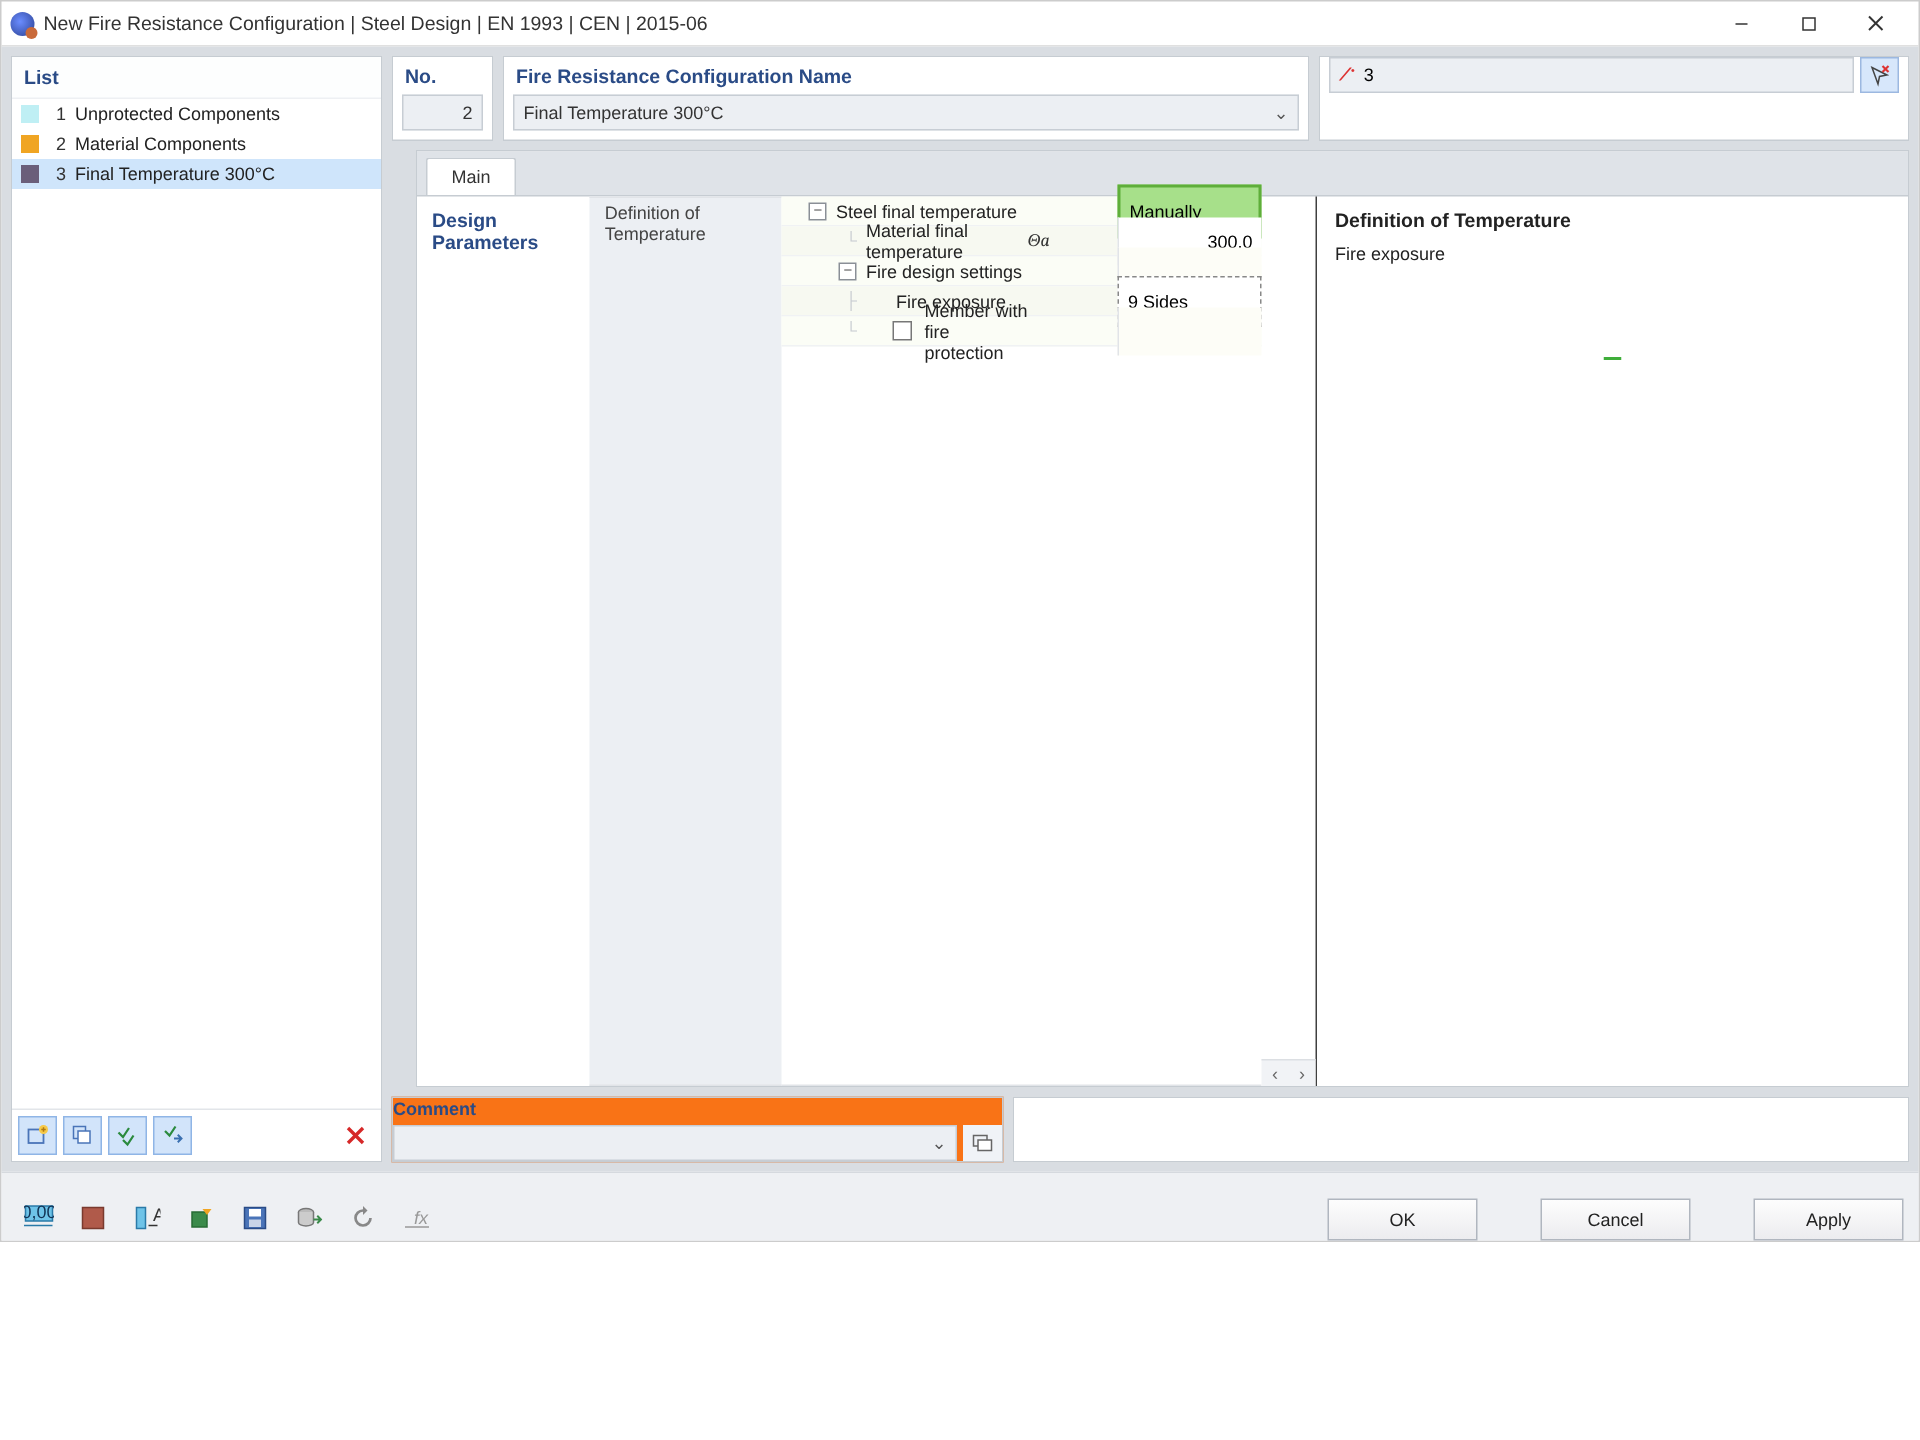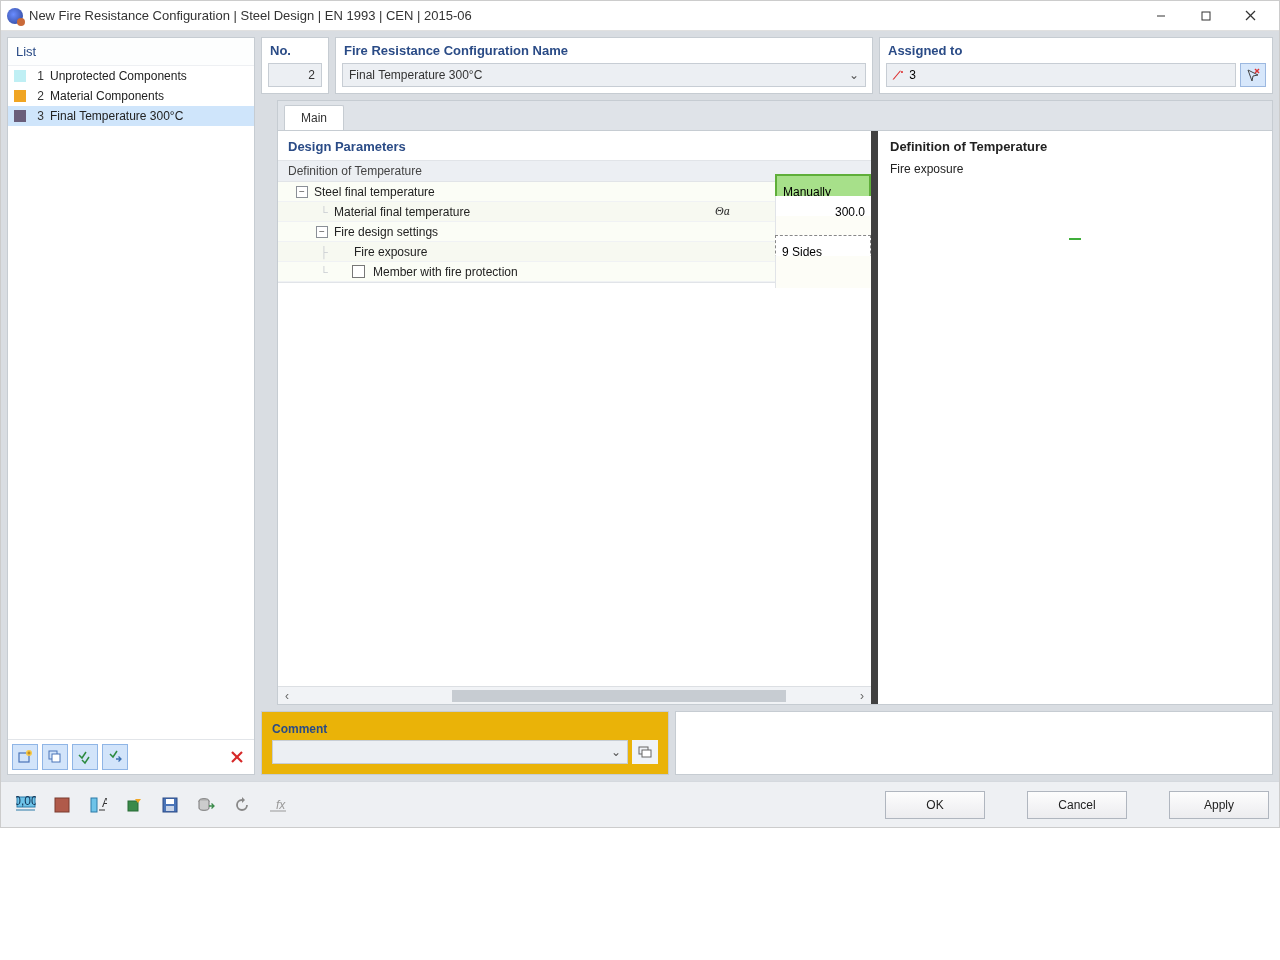--- a/index.html
+++ b/index.html
@@ -9,21 +9,21 @@
 .titlebar { height: 30px; display: flex; align-items: center; padding: 0 6px; border-bottom: 1px solid #e0e0e0; }
 .titlebar .app-icon { width: 16px; height: 16px; margin-right: 6px; background: radial-gradient(circle at 40% 40%, #6a8cff, #2a4090); border-radius: 50%; position: relative; }
 .titlebar .app-icon::after { content:''; position:absolute; right:-2px; bottom:-2px; width:8px; height:8px; background:#c96a3a; border-radius:50%; }
 .titlebar .title { flex: 1; color: #333; font-size: 13px; }
 .titlebar .winbtns { display: flex; }
 .winbtn { width: 45px; height: 28px; display: flex; align-items: center; justify-content: center; color: #333; }
 
 .work { flex: 1; display: flex; background: #d9dde2; padding: 6px; gap: 6px; overflow: hidden; }
 
 .sidebar { width: 248px; background: #fff; border: 1px solid #c6ccd2; display: flex; flex-direction: column; }
-.sidebar-head { color: #2a4b86; font-weight: 400; padding: 6px 8px; background: #fdfefe; border-bottom: 1px solid #eef0f3; font-size: 13px; }
+.sidebar-head { color: #2a4b86; font-weight: 700; padding: 6px 8px; background: #fdfefe; border-bottom: 1px solid #eef0f3; font-size: 13px; }
 .list-items { flex: 1; overflow: auto; }
 .list-row { display: flex; align-items: center; gap: 6px; padding: 3px 6px; }
 .list-row.selected { background: #cfe5fb; }
 .swatch { width: 12px; height: 12px; }
 .list-row .num { width: 12px; text-align: right; color: #333; }
 .list-row .lbl { color: #222; }
 .sidebar-toolbar { display: flex; gap: 4px; padding: 4px; border-top: 1px solid #e2e5e9; align-items: center; }
 .tbtn { width: 26px; height: 26px; display: flex; align-items: center; justify-content: center; border: 1px solid transparent; background: #f0f3f7; }
 .tbtn.active { background: #d2e4fa; border-color: #8fb5e6; }
 .sidebar-toolbar .spacer { flex: 1; }
@@ -41,21 +41,21 @@
 .assign-row { display: flex; gap: 4px; margin: 0 6px 6px; }
 .assign-field { flex: 1; height: 24px; border: 1px solid #c7cdd4; background: #eceff3; display: flex; align-items: center; padding: 0 6px; gap: 6px; }
 .assign-field .glyph { color: #d33; font-weight: bold; font-size: 11px; }
 .assign-btn { width: 26px; height: 24px; border: 1px solid #9cb8e0; background: #d7e7fb; display: flex; align-items: center; justify-content: center; position: relative; }
 .assign-btn svg { width: 16px; height: 16px; }
 
 .mid { flex: 1; display: flex; flex-direction: column; background: #fff; border: 1px solid #c6ccd2; min-height: 0; margin-left: 16px; }
 .tabs { display: flex; background: #dfe3e8; padding-top: 4px; padding-left: 6px; }
 .tab { padding: 5px 16px; background: #fff; border: 1px solid #c6ccd2; border-bottom: none; color: #333; font-size: 12px; border-radius: 2px 2px 0 0; }
 .mid-body { flex: 1; display: flex; min-height: 0; border-top: 1px solid #c6ccd2; }
-.params-col { flex: 1; display: flex; flex-direction: column; min-width: 0; border-right: 7px solid #404040; }
+.params-col { flex: 1; display: flex; flex-direction: row; min-width: 0; border-right: 1px solid #404040; }
 .section-title { color: #2a4b86; font-weight: 600; padding: 8px 10px 6px; font-size: 13px; }
 .subhead { background: #eceff3; color: #444; padding: 3px 10px; border-top: 1px solid #e1e4e8; border-bottom: 1px solid #e1e4e8; }
 
 .tree { border-bottom: 1px solid #e1e4e8; }
 .trow { display: flex; align-items: center; height: 20px; border-bottom: 1px solid #f0f2f4; background: #fbfdf6; }
 .trow.alt { background: #f7f9f1; }
 .trow .expander { width: 12px; height: 12px; border: 1px solid #8a8f96; display: flex; align-items: center; justify-content: center; font-size: 10px; line-height: 1; margin: 0 4px; color: #555; background: #fff; }
 .trow .indent1 { width: 14px; }
 .trow .indent2 { width: 34px; display:flex; justify-content:flex-end; align-items:center; }
 .trow .indent3 { width: 54px; display:flex; justify-content:flex-end; align-items:center; }
@@ -71,27 +71,27 @@
 .hscroll .arrow { width: 18px; text-align: center; color: #666; }
 .hscroll .track { flex: 1; height: 12px; background: #f1f3f6; position: relative; }
 .hscroll .thumb { position: absolute; left: 28%; width: 60%; top: 0; bottom: 0; background: #c7ccd2; }
 
 .info-col { width: 394px; padding: 8px 12px; display:flex; flex-direction:column; }
 .info-title { font-weight: 600; color: #222; margin-bottom: 8px; font-size: 13px; }
 .info-text { color: #222; }
 .info-illus { flex:1; display:flex; align-items:flex-start; justify-content:center; padding-top:60px; }
 
 .comment-row { display: flex; gap: 6px; }
-.comment-panel { background: #eab308; border: 1px solid #c6ccd2; padding: 10px; width: 408px; }
+.comment-panel { background: #f97316; border: 1px solid #c6ccd2; padding: 0; width: 408px; }
 .comment-label { color: #2a4b86; font-weight: 600; margin-bottom: 4px; }
 .comment-field { display: flex; gap: 4px; }
 .comment-select { flex: 1; height: 24px; border: 1px solid #c7cdd4; background: #eceff3; display: flex; align-items: center; justify-content: flex-end; padding: 0 6px; color: #555; }
 .blank-panel { flex: 1; background: #fff; border: 1px solid #c6ccd2; }
 
-.footer { height: 46px; background: #eef0f3; border-top: 1px solid #d5d9de; display: flex; align-items: center; padding: 0 10px; gap: 6px; }
+.footer { height: 46px; background: #eef0f3; border-top: 1px solid #d5d9de; display: flex; align-items: flex-end; padding: 0 10px; gap: 6px; }
 .footer .fbtn { width: 30px; height: 30px; display: flex; align-items: center; justify-content: center; border: 1px solid transparent; }
 .footer .spacer { flex: 1; }
 .footer .btn { width: 100px; height: 28px; border: 1px solid #b0b6bf; background: linear-gradient(#fdfdfd, #ececef); display: flex; align-items: center; justify-content: center; color: #222; margin-left: 36px; }
 
 svg { display: block; }
 </style>
 </head>
 <body>
 
 <div class="window">
@@ -187,21 +187,20 @@
             </div>
         </div>
         <div class="panel name-panel">
           <div class="panel-head">Fire Resistance Configuration Name</div>
           <div class="name-select">
             <span>Final Temperature 300°C</span>
             <span class="chev">⌄</span>
           </div>
         </div>
         <div class="panel assign-panel">
-          <div class="panel-head">Assigned to</div>
           <div class="assign-row">
             <div class="assign-field">
               <span class="glyph">⟋<sup style="font-size:7px;color:#d33">•</sup></span>
               <span>3</span>
             </div>
             <div class="assign-btn">
               <svg viewBox="0 0 16 16">
                   <path d="M3 3 L13 8 L8 9 L7 14 Z" fill="none" stroke="#444" stroke-width="1"></path>
                   <line x1="10" y1="2" x2="14" y2="6" stroke="#d33" stroke-width="1.4"></line>
                   <line x1="14" y1="2" x2="10" y2="6" stroke="#d33" stroke-width="1.4"></line>

